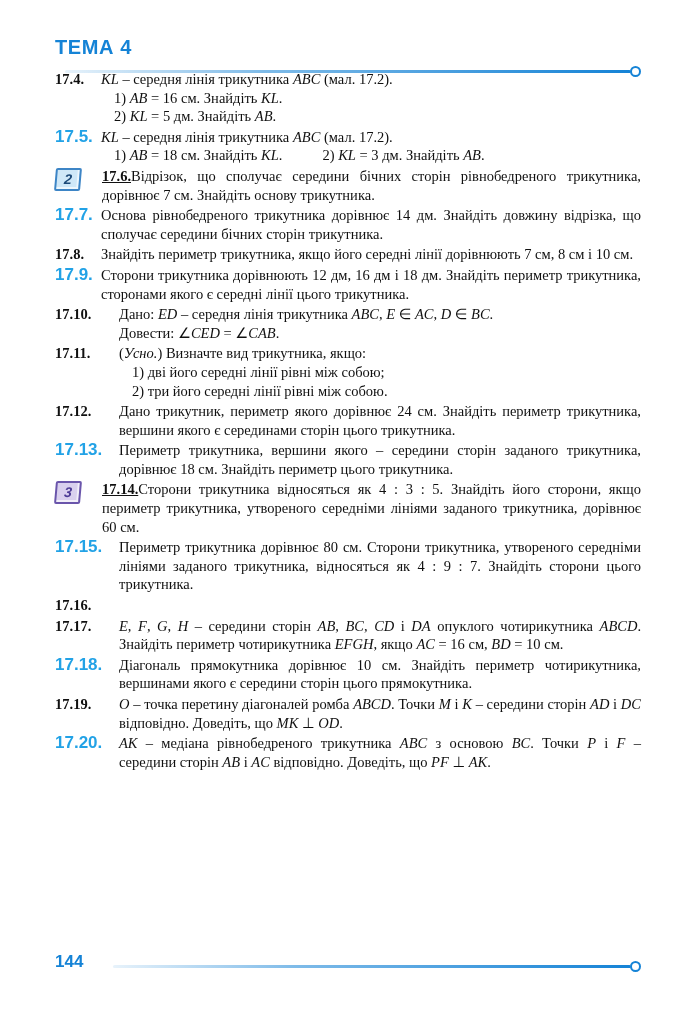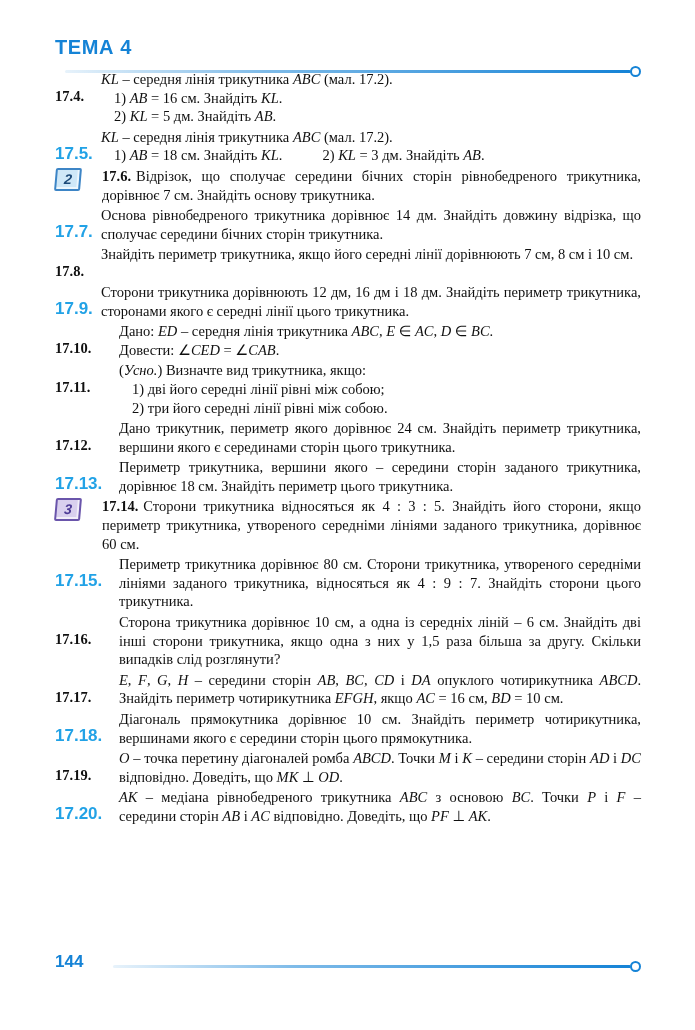--- a/index.html
+++ b/index.html
@@ -29,36 +29,36 @@
   }
   .ring{
     flex:0 0 auto;width:7px;height:7px;border:2.6px solid var(--accent-blue);
     border-radius:50%;background:#fff;margin-left:-1px;
   }
   .header .rule-row{margin-left:10px;}
   
   .problems{position:absolute;top:70px;left:55px;right:54px;font-size:14.5px;line-height:18.6px;}
   .problem{display:flex;margin-bottom:2px;}
   .num{
-    flex:0 0 46px;font-weight:bold;white-space:nowrap;margin-top:17px;
+    flex:0 0 46px;font-weight:bold;white-space:nowrap;
   }
   .problem.wide .num{flex:0 0 64px;}
   .num.blue{color:var(--number-blue);font-family:"Liberation Sans", sans-serif;font-size:17px;}
   .badge-col{flex:0 0 47px;padding-top:1px;}
   .badge{
     display:inline-block;width:22px;height:19px;line-height:19px;text-align:center;
     border:2.4px solid;border-radius:2px;
     font-family:"Liberation Sans", sans-serif;font-weight:bold;font-style:italic;font-size:14px;
     transform:skewX(-5deg);
     box-shadow:-2px -2px 0 rgba(255,255,255,.65) inset;
   }
   .badge.level-2{border-color:var(--level2-border);background:var(--level2-bg);color:var(--level2-digit);}
   .badge.level-3{border-color:var(--level3-border);background:var(--level3-bg);color:var(--level3-digit);}
   .body{flex:1;text-align:justify;}
-  .body .num-inline{font-weight:bold;margin-right:5px;}
+  .body .num-inline{font-weight:bold;text-decoration:underline;}
   .sub-line{display:flex;text-align:left;}
   .sub-line.indent{padding-left:13px;text-align:center;}
   .sub-col + .sub-col{margin-left:40px;}
   i{font-style:italic;}
   
   .footer{position:absolute;left:55px;right:54px;top:952px;display:flex;align-items:flex-end;}
   .pagenum{
     font-family:"Liberation Sans", sans-serif;font-weight:bold;font-size:17px;
     color:var(--accent-blue);flex:0 0 auto;
   }
@@ -151,21 +151,20 @@
     <div class="body"><span class="num-inline">17.14.</span>Сторони трикутника відносяться як 4 : 3 : 5. Знайдіть його сторони, якщо периметр трикутника, утвореного середніми лініями заданого трикутника, дорівнює 60 см.</div>
   </div>
       <div class="problem wide">
 
     <span class="num blue">17.15.</span>
     <div class="body">Периметр трикутника дорівнює 80 см. Сторони трикутника, утвореного середніми лініями заданого трикутника, відносяться як 4 : 9 : 7. Знайдіть сторони цього трикутника.</div>
   </div>
       <div class="problem wide">
 
     <span class="num">17.16.</span>
-    <div class="body">Сторона трикутника дорівнює 10 см, а одна із середніх ліній – 6 см. Знайдіть дві інші сторони трикутника, якщо одна з них у 1,5 раза більша за другу. Скільки випадків слід розглянути?</div>
   </div>
       <div class="problem wide">
 
     <span class="num">17.17.</span>
     <div class="body"><i>E</i>, <i>F</i>, <i>G</i>, <i>H</i> – середини сторін <i>AB</i>, <i>BC</i>, <i>CD</i> і <i>DA</i> опуклого чотирикутника <i>ABCD</i>. Знайдіть периметр чотирикутника <i>EFGH</i>, якщо <i>AC</i> = 16 см, <i>BD</i> = 10 см.</div>
   </div>
       <div class="problem wide">
 
     <span class="num blue">17.18.</span>
     <div class="body">Діагональ прямокутника дорівнює 10 см. Знайдіть периметр чотирикутника, вершинами якого є середини сторін цього прямокутника.</div>

